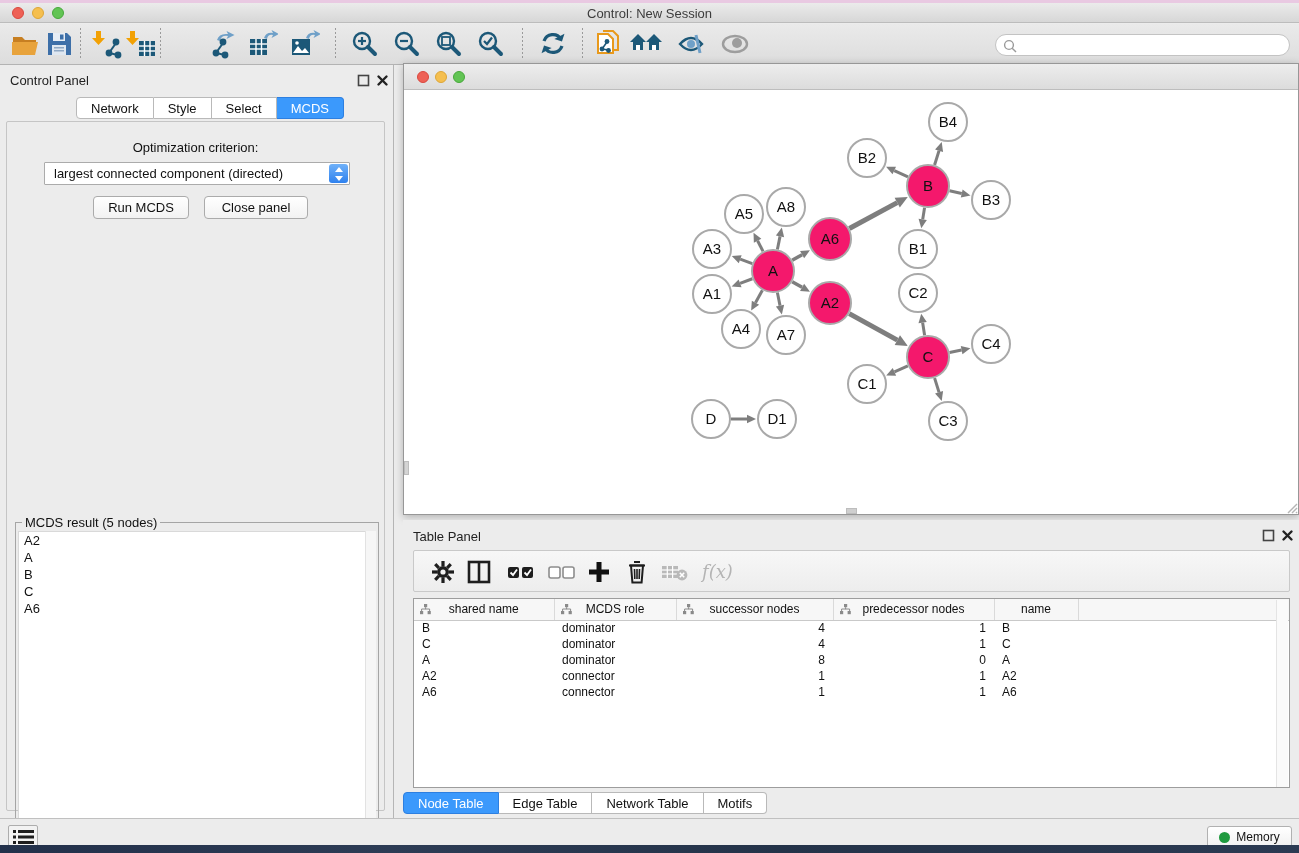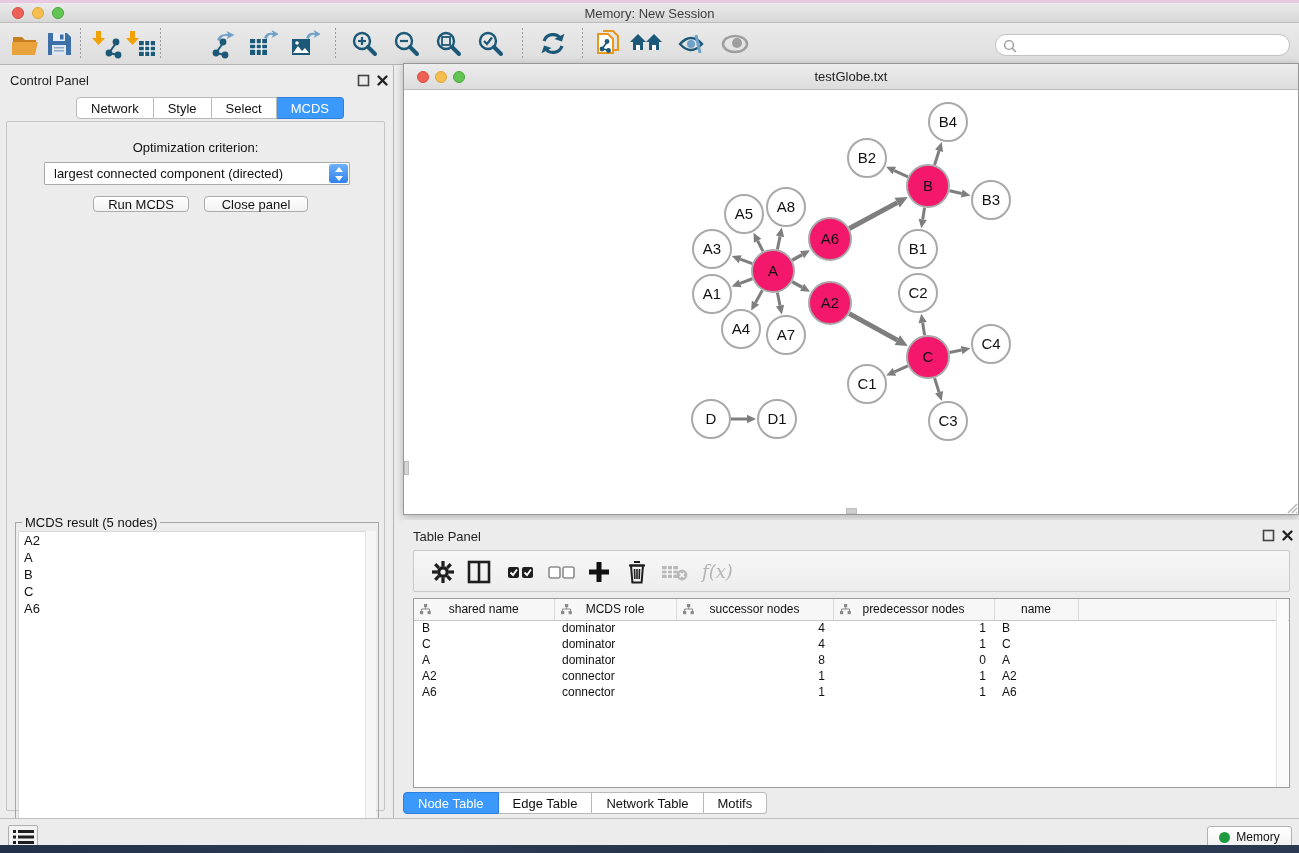--- a/index.html
+++ b/index.html
@@ -49,21 +49,21 @@
   .tab.active { background:#3b99fc; border-color:#2d7fe0; color:#ffffff; }
   #cp-body { left:6px; top:56px; width:379px; height:690px; border:1px solid #c5c5c5;
     border-radius:2px; background:#ececec; }
   #opt-label { width:100%; top:18px; text-align:center; font-size:13px; color:#111; }
   #opt-select { left:37px; top:40px; width:306px; height:23px; background:#ffffff;
     border:1px solid #ababab; border-radius:1px; cursor:pointer; }
   #opt-select .sel-text { left:9px; top:3px; font-size:13px; color:#111; }
   #opt-stepper { right:1px; top:1px; width:19px; height:19px; border-radius:3px;
     background:linear-gradient(#6fb1f9,#2f81ee); margin:0; }
   #opt-stepper svg { position:absolute; left:4px; top:2px; }
-  .cp-btn { top:74px; height:16px; background:linear-gradient(#ffffff,#f2f2f2);
+  .cp-btn { top:74px; height:23px; background:linear-gradient(#ffffff,#f2f2f2);
     border:1px solid #ababab; border-radius:4px; font-size:13px; color:#111;
     display:flex; align-items:center; justify-content:center; cursor:pointer; }
   #run-btn { left:86px; width:96px; }
   #closepanel-btn { left:197px; width:104px; }
 
   #mcds-fieldset { left:8px; top:400px; width:364px; height:340px; border:1px solid #a5a5a5; }
   #mcds-legend { left:6px; top:-8px; padding:0 3px; background:#ececec; font-size:13px; color:#111; }
   #mcds-list { left:2px; top:8px; width:349px; height:328px; background:#ffffff;
     border:1px solid #d9d9d9; overflow:hidden; }
   .mcds-item { font-size:13px; color:#111; padding:1px 0 1px 5px; line-height:15px; }
@@ -118,21 +118,21 @@
 <body>
 
 <div id="top-strip" class="abs"></div>
 
 <div id="main-window" class="abs">
 
   <div id="titlebar" class="abs">
     <div class="abs light red" style="left:12px"></div>
     <div class="abs light yellow" style="left:32px"></div>
     <div class="abs light green" style="left:52px"></div>
-    <div class="abs wtitle">Memory: New Session</div>
+    <div class="abs wtitle">Control: New Session</div>
   </div>
 
   <div id="toolbar" class="abs">
     <div class="abs tb-icon" style="left:10px">
       <svg width="30" height="30">
           <path d="M3 8 h9 l3 3 h11 v4 h-23 z" fill="#c77f22"></path>
           <path d="M2 13 h26 l-3 13 h-23 z" fill="#e8a33c"></path>
         </svg>
     </div>
     <div class="abs tb-icon" style="left:44px">
@@ -338,21 +338,20 @@
       </div>
     </div>
   </div>
   <div id="cp-divider" class="abs"></div>
 
   <div id="net-window" class="abs">
     <div id="net-titlebar" class="abs">
       <div class="abs light red" style="left:13px;top:7px"></div>
       <div class="abs light yellow" style="left:31px;top:7px"></div>
       <div class="abs light green" style="left:49px;top:7px"></div>
-      <div class="abs wtitle">testGlobe.txt</div>
     </div>
     <div id="net-canvas" class="abs">
       <svg id="graph-svg" width="894" height="424">
           <line x1="359.02394063814785" y1="161.3918833232561" x2="353.60371731161655" y2="150.7383409228326" stroke="#7e7e7e" stroke-width="3"></line>
           <polygon points="349.5226021181316,142.71683864598282 357.3470850408131,148.8338204992063 349.86034958242,152.64286134645891" fill="#7e7e7e"></polygon>
           <line x1="373.3793183343823" y1="159.44027896919482" x2="376.02820227129683" y2="146.39961958746161" stroke="#7e7e7e" stroke-width="3"></line>
           <polygon points="377.8197415899078,137.57973371122313 380.14414901354144,147.23567126948006 371.91225552905223,145.56356790544316" fill="#7e7e7e"></polygon>
           <line x1="348.30480533927783" y1="173.53615930269035" x2="336.2207199918939" y2="169.17796458724044" stroke="#7e7e7e" stroke-width="3"></line>
           <polygon points="327.7545039943257,166.1245752110683 337.64563503410756,165.2270637883753 334.7958049496802,173.1288653861056" fill="#7e7e7e"></polygon>
           <line x1="348.4146596993366" y1="188.76168568713538" x2="336.0709185918138" y2="193.4158831539063" stroke="#7e7e7e" stroke-width="3"></line>

